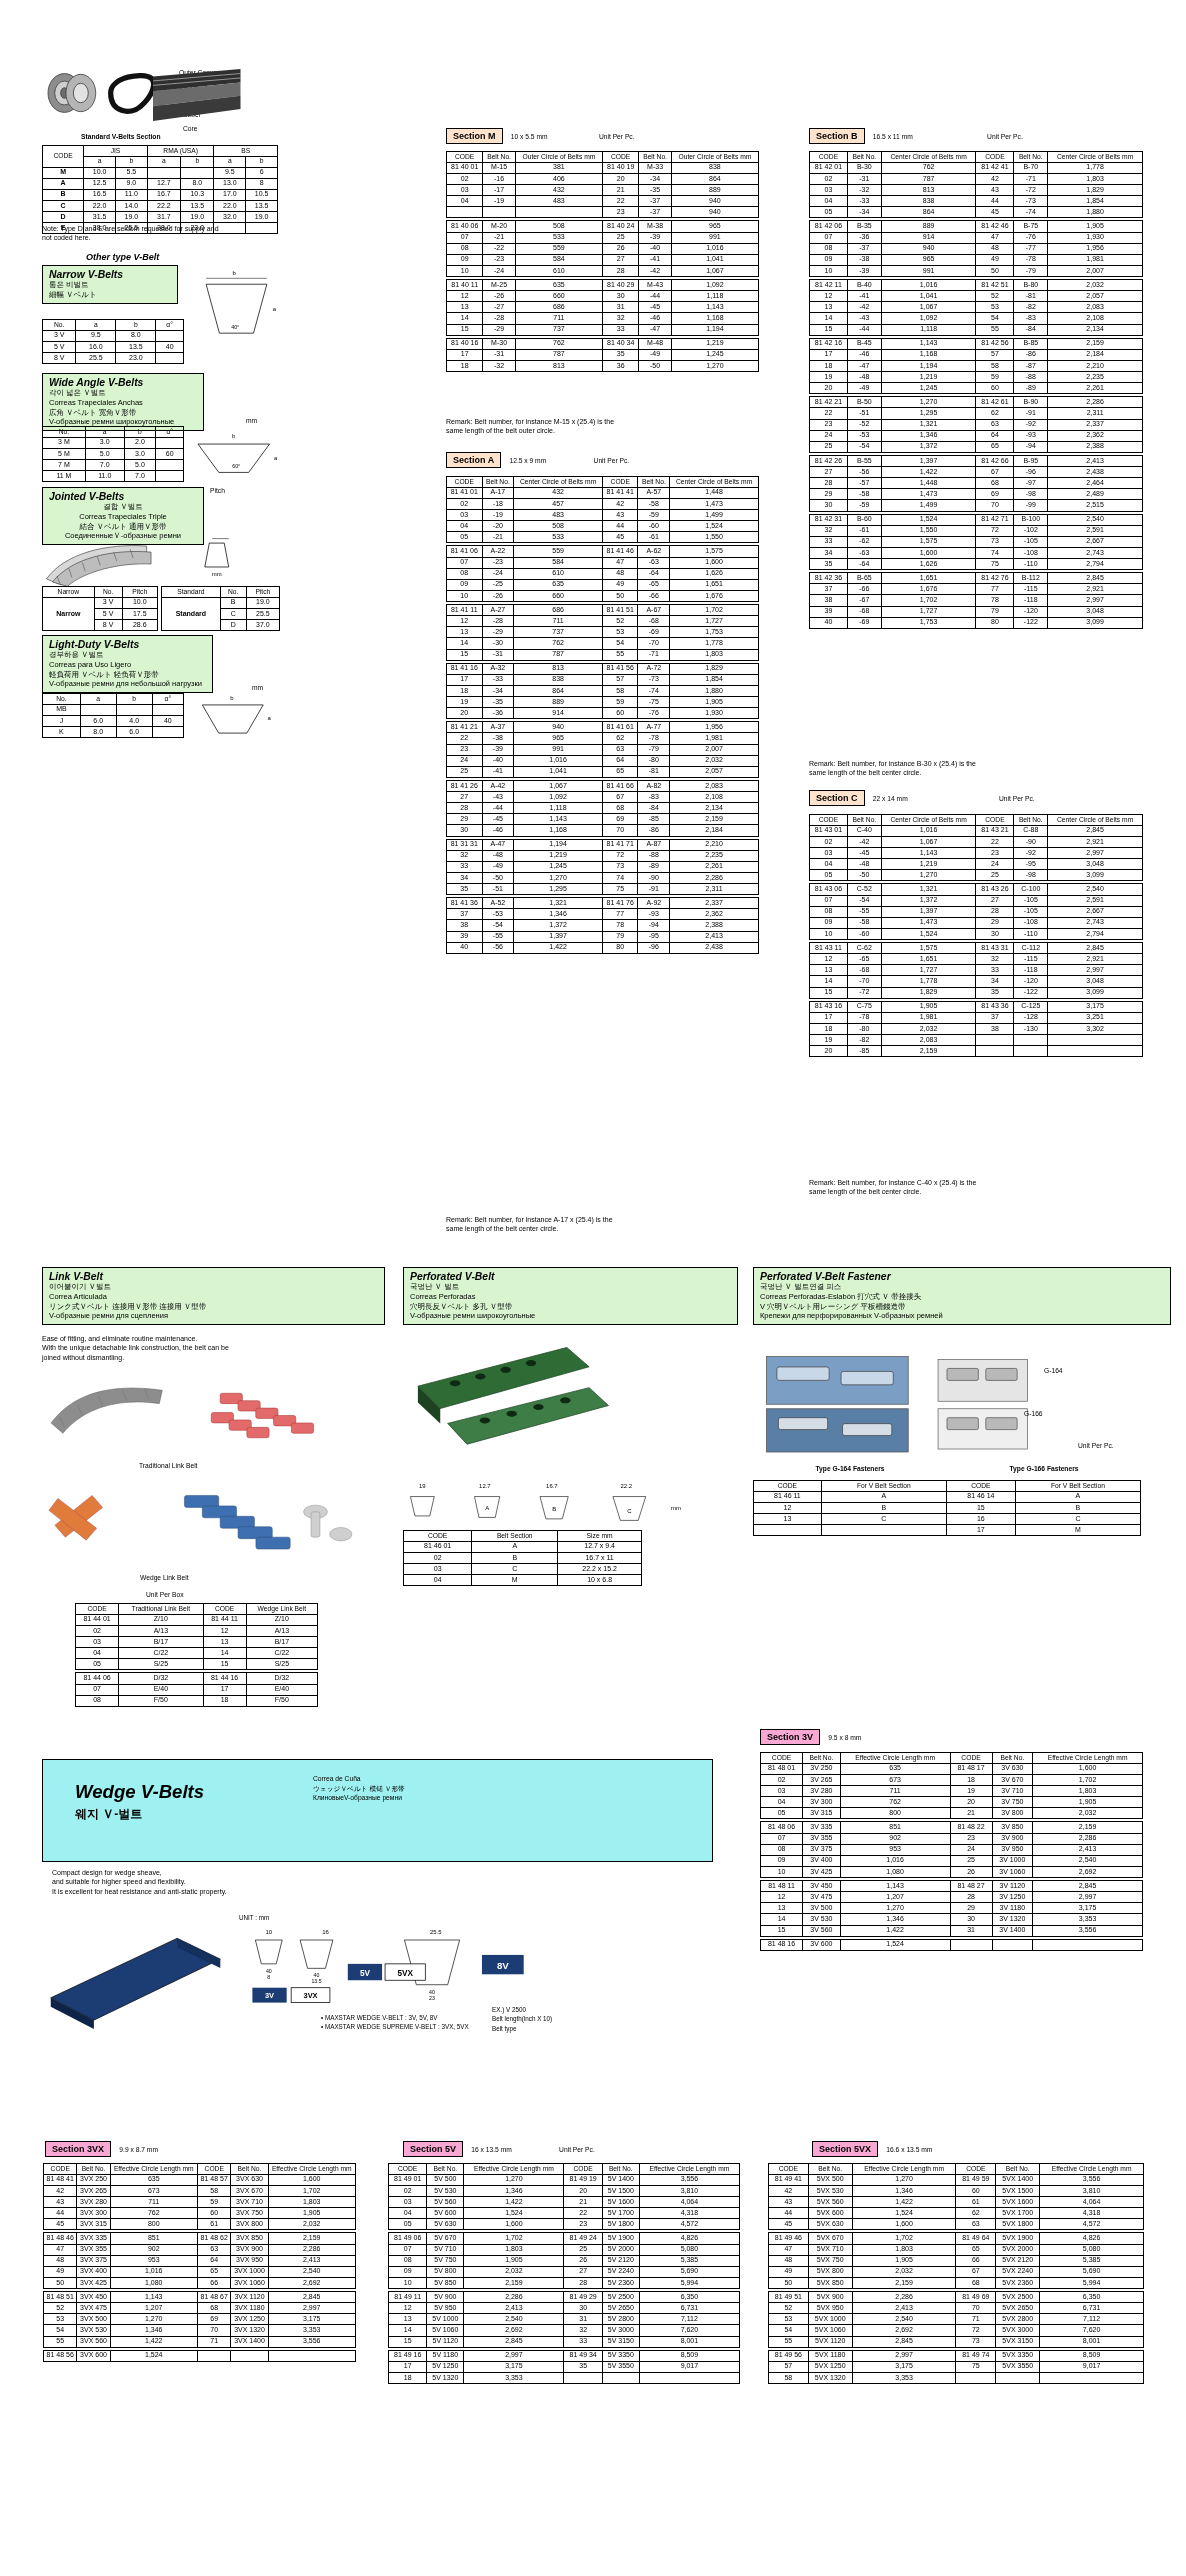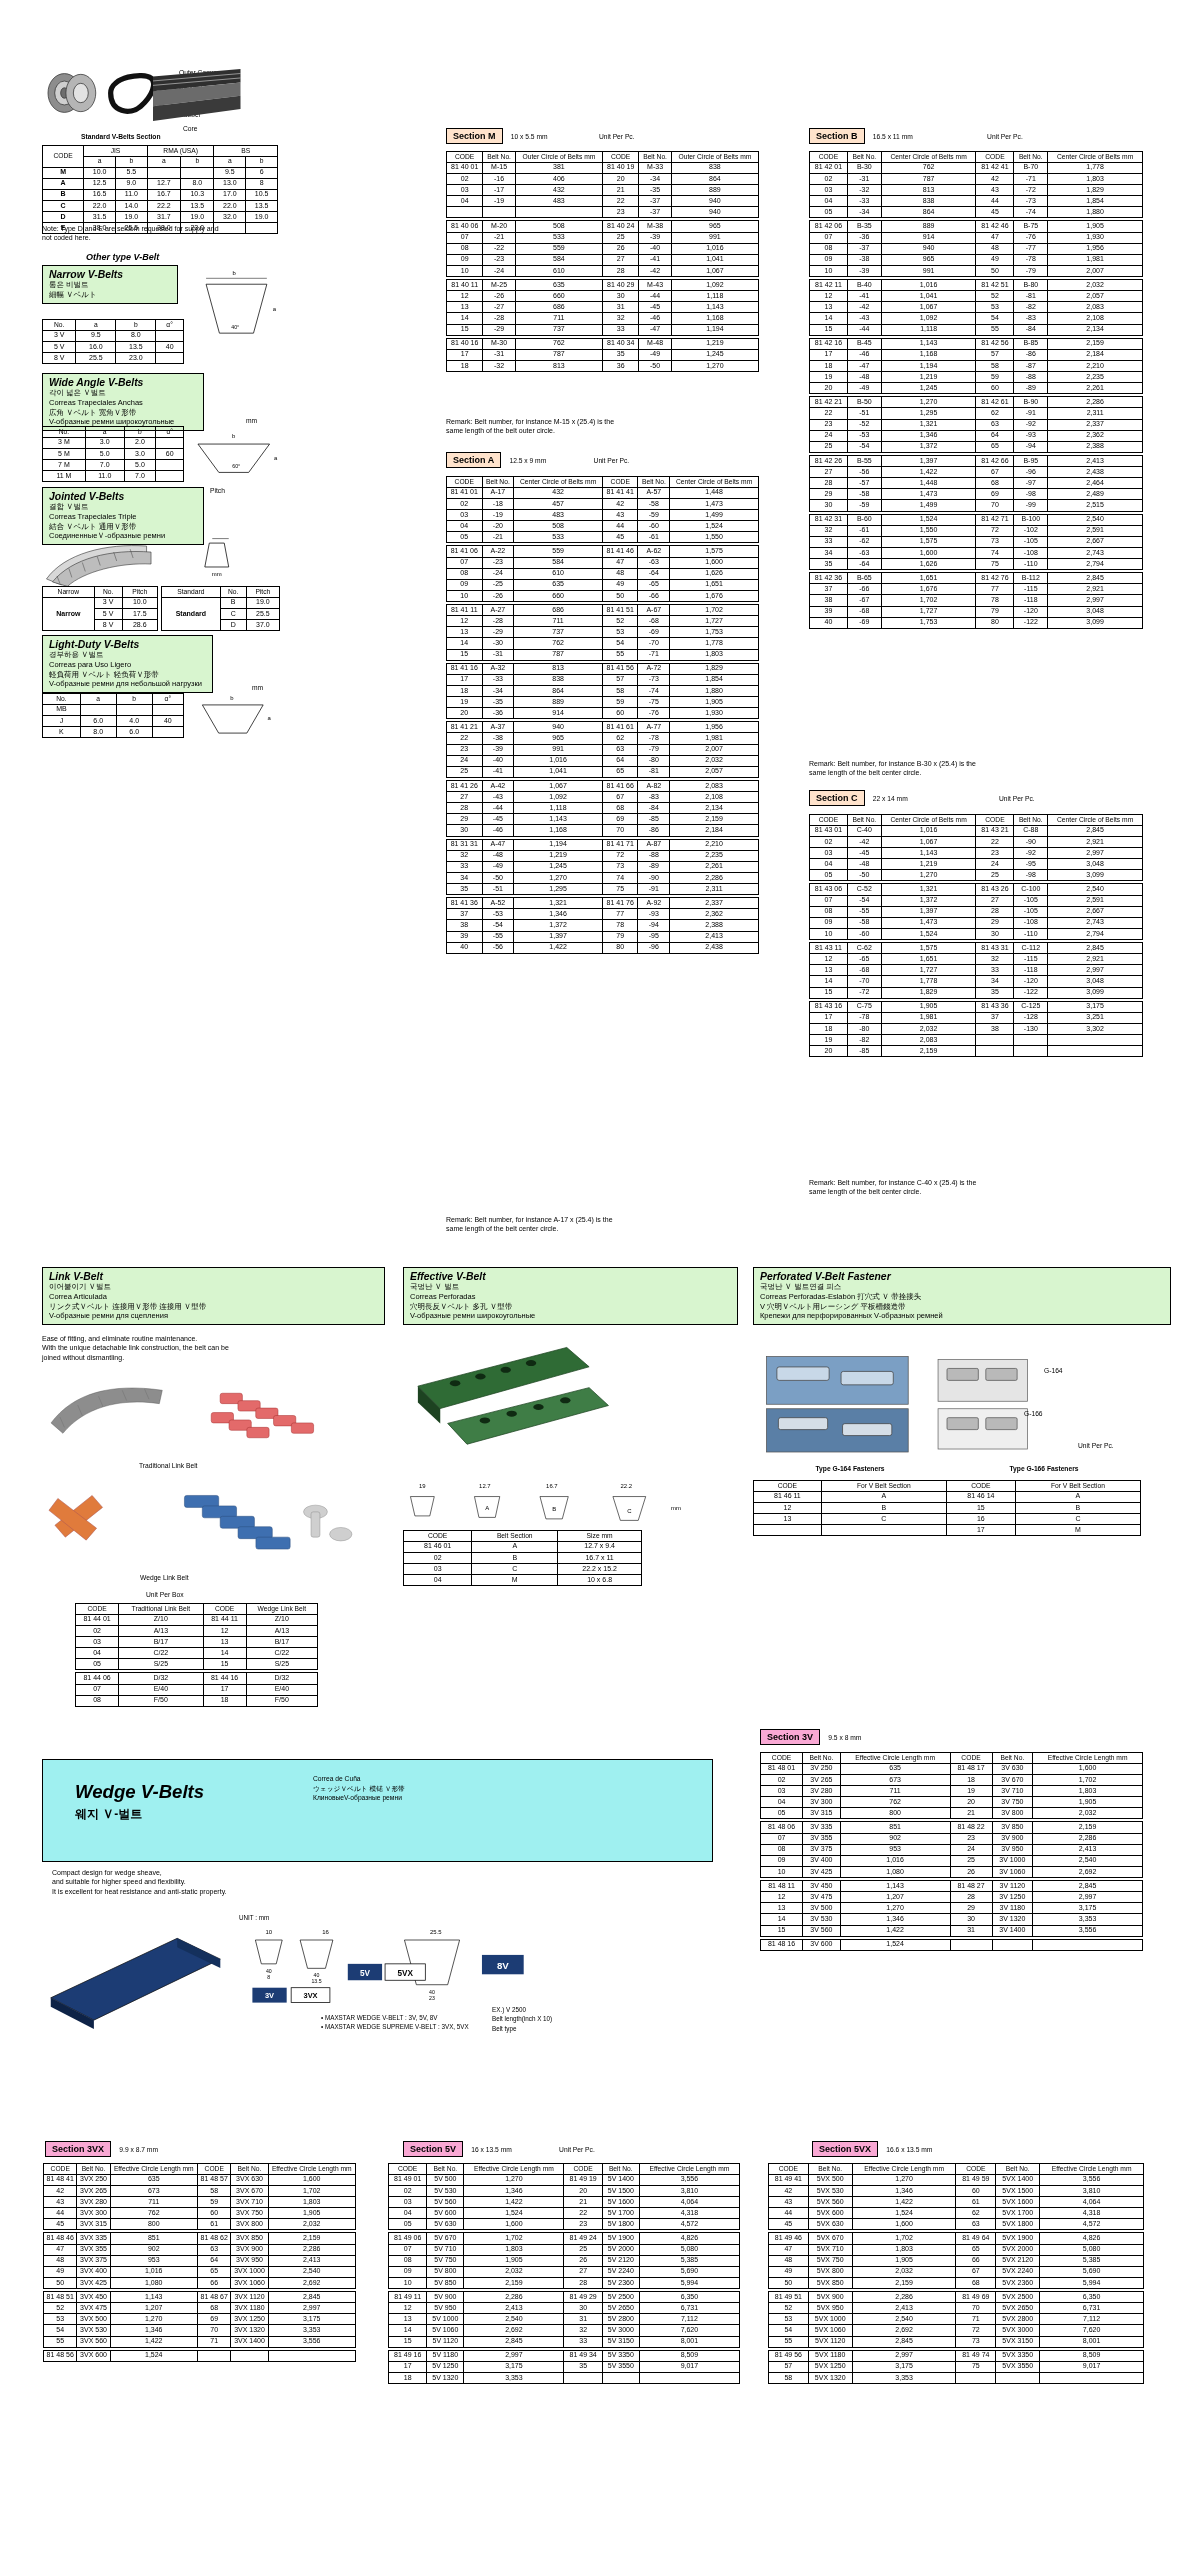--- a/index.html
+++ b/index.html
@@ -272,21 +272,21 @@
     <svg width="97" height="60" viewBox="0 0 130 80" style="font-size:11px">
       <polygon points="16,24 112,24 84,62 44,62" fill="#fff" stroke="#000"></polygon>
       <text x="64" y="16" font-size="8" text-anchor="middle" font-family="Liberation Sans">b</text>
       <text x="118" y="46" font-size="8" font-family="Liberation Sans">a</text>
       <text x="62" y="56" font-size="7" font-family="Liberation Sans">60°</text>
     </svg>
   </div>
 
   <div class="abs grp-box" style="left:42px; top:487px; width:162px;">
     <div class="en">Jointed V-Belts</div>
-    <div class="sub" style="white-space:pre-line;">결합  Ｖ벌트
+    <div class="sub" style="white-space:pre-line;text-align:center;">결합  Ｖ벌트
 Correas Trapeciales Triple
 結合  Ｖベルト     通用Ｖ形带
 СоединенныеＶ-образные ремни</div>
   </div>
   <div class="abs small" style="left:210px; top:487px;">Pitch</div>
   <div class="abs" style="left:42px; top:537px; width:239px; height:54px;">
     <svg width="239" height="54" viewBox="0 0 320 72" style="font-size:11px">
       <g fill="#d8d8d8" stroke="#333" stroke-width="0.8">
         <path d="M6 56 C30 22 86 8 140 12 L140 30 C96 28 46 40 26 64 Z"></path>
         <path d="M14 60 C40 28 92 16 146 20 L146 36 C104 34 56 46 34 66 Z" fill="#bdbdbd"></path>
@@ -1611,21 +1611,21 @@
             <td class="code-cell">08</td>
             <td>F/50</td>
             <td class="code-cell">18</td>
             <td>F/50</td>
           </tr>
         </tbody>
       </table>
   </div>
 
   <div class="abs grp-box" style="left:403px; top:1267px; width:335px;">
-    <div class="en">Effective V-Belt</div>
+    <div class="en">Perforated V-Belt</div>
     <div class="sub" style="white-space:pre-line;">국멍난 Ｖ 벌트
 Correas Perforadas
 穴明長反Ｖベルト      多孔 Ｖ型带
 V-образные ремни  широкоугольные</div>
   </div>
   <div class="abs" style="left:403px; top:1334px; width:335px; height:149px;">
     <svg width="335" height="149" viewBox="0 0 450 200">
       <g>
         <polygon points="20,70 220,18 250,44 50,100" fill="#2f6b35" stroke="#1d4321"></polygon>
         <polygon points="20,70 50,100 50,120 20,92" fill="#1d4321"></polygon>

